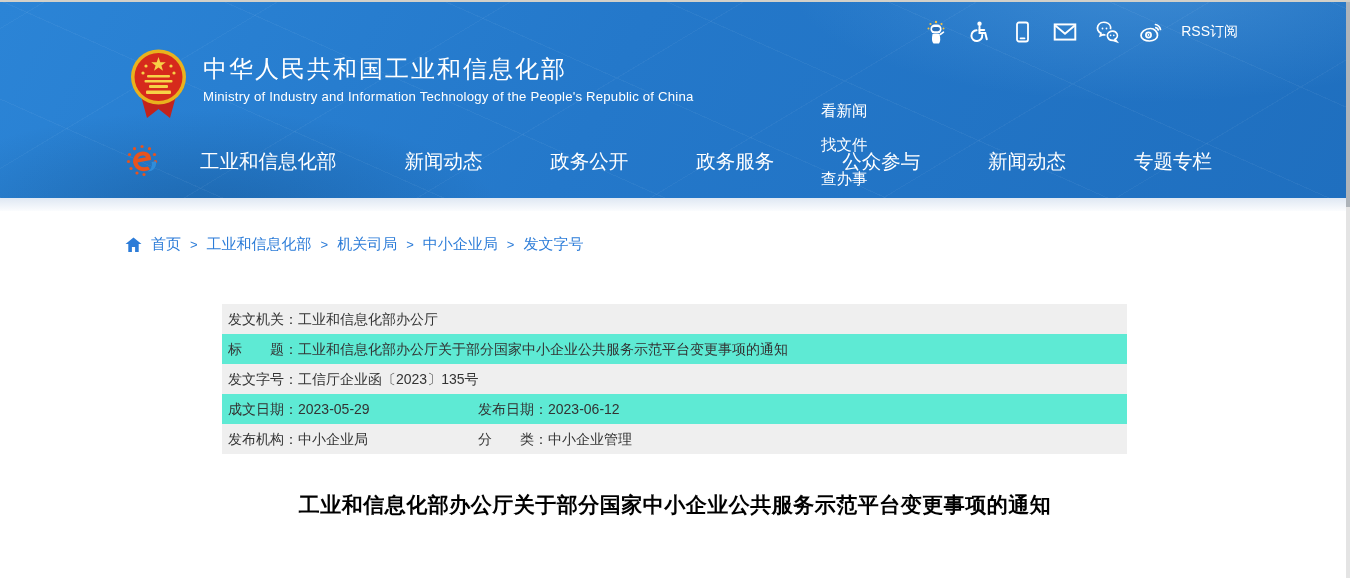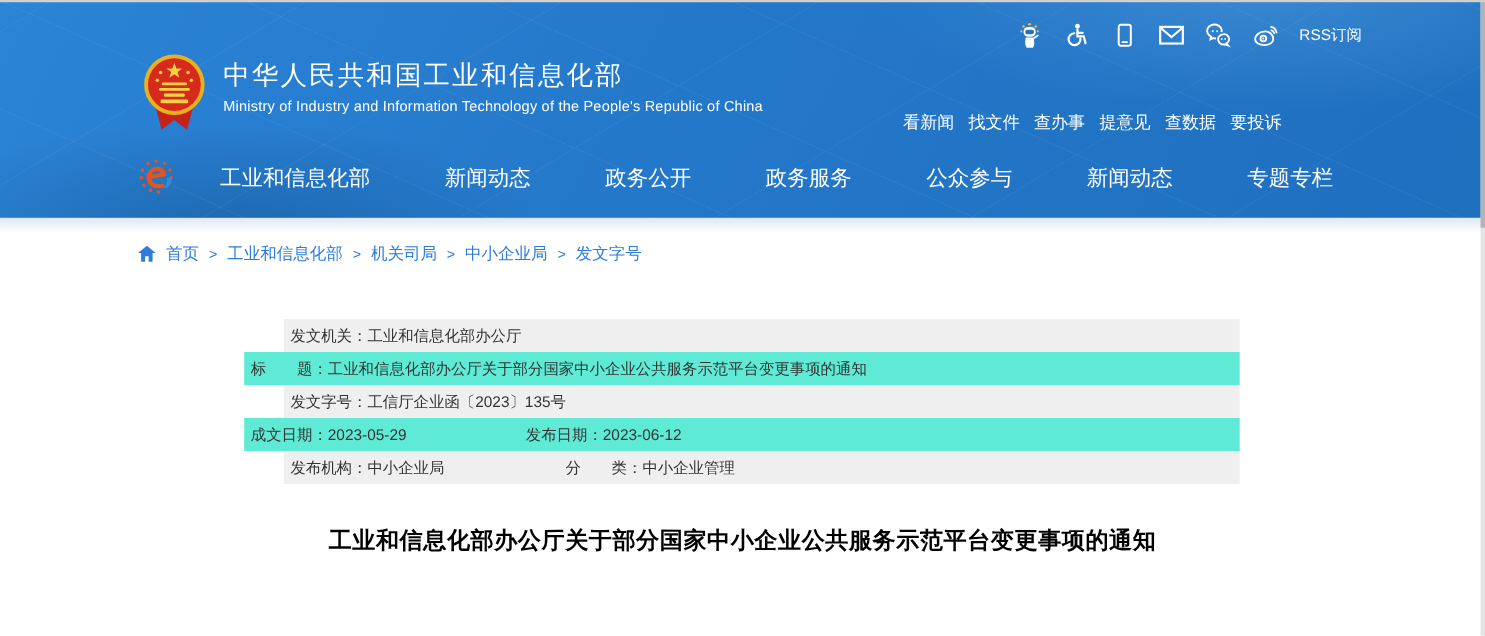--- a/index.html
+++ b/index.html
@@ -28,42 +28,42 @@
 
   .utility-row { position:absolute; top:17px; right:112px; display:flex; align-items:center; gap:17px; color:#fff; }
   .utility-row .uicon { width:26px; height:26px; display:flex; align-items:center; justify-content:center; cursor:pointer; }
   .rss-label { font-size:14px; cursor:pointer; }
 
   .search-row { position:absolute; left:820px; top:60px; display:flex; }
   .search-input { width:303px; height:32px; border:none; outline:none; background:#fff; padding:0 10px; font-size:14px; }
   .search-btn { width:99px; height:32px; border:none; background:#f0a832; color:#fff;
     font-size:16px; font-weight:bold; letter-spacing:1px; cursor:pointer; }
 
-  .quick-links { position:absolute; left:821px; top:99px; display:flex; gap:13px; }
+  .quick-links { position:absolute; left:821px; top:99px; display:flex; gap:13px;flex-direction:column; }
   .quick-links a { color:#fff; font-size:15.5px; text-decoration:none; cursor:pointer; }
 
   .nav-row { position:absolute; left:0; top:137px; width:100%; height:44px; }
   .nav-logo { position:absolute; left:123px; top:3px; width:38px; height:38px; }
   .nav-items { position:absolute; left:200px; top:0; width:1012px; height:44px;
     display:flex; justify-content:space-between; align-items:center; }
   .nav-items a { color:#fff; font-size:19.5px; text-decoration:none; cursor:pointer; white-space:nowrap; }
 
   
   .sub-band { width:100%; height:13px; background:linear-gradient(#dfe8f3,#fbfcfe); }
 
-  .breadcrumb { display:flex; align-items:center; gap:9px; margin:10px 0 0 125px;
+  .breadcrumb { display:flex; align-items:center; gap:9px; margin:24px 0 0 125px;
     color:#2c7cd8; font-size:15px; }
   .breadcrumb .crumb { cursor:pointer; }
   .breadcrumb .sep { color:#2c7cd8; font-size:13px; }
   .home-icon { width:17px; height:16px; display:inline-flex; }
 
   
   .meta-table { width:905px; margin:50px 0 0 222px; font-size:14px; color:#333; }
   .meta-row { display:flex; height:30px; line-height:30px; background:#5eead4; }
-  .meta-row.alt { background:#efefef;margin-left:36px; }
+  .meta-row.alt { background:#efefef; }
   .meta-cell { display:flex; white-space:nowrap; overflow:hidden; }
   .meta-cell.first { padding-left:6px; }
   .meta-cell.colw { width:256px; flex:none; }
   .meta-label { white-space:pre; }
   .meta-value { white-space:pre; }
 
   
   .article-title { margin-top:37px; text-align:center; font-size:21px; font-weight:bold; color:#000; letter-spacing:.5px; }
 
   

